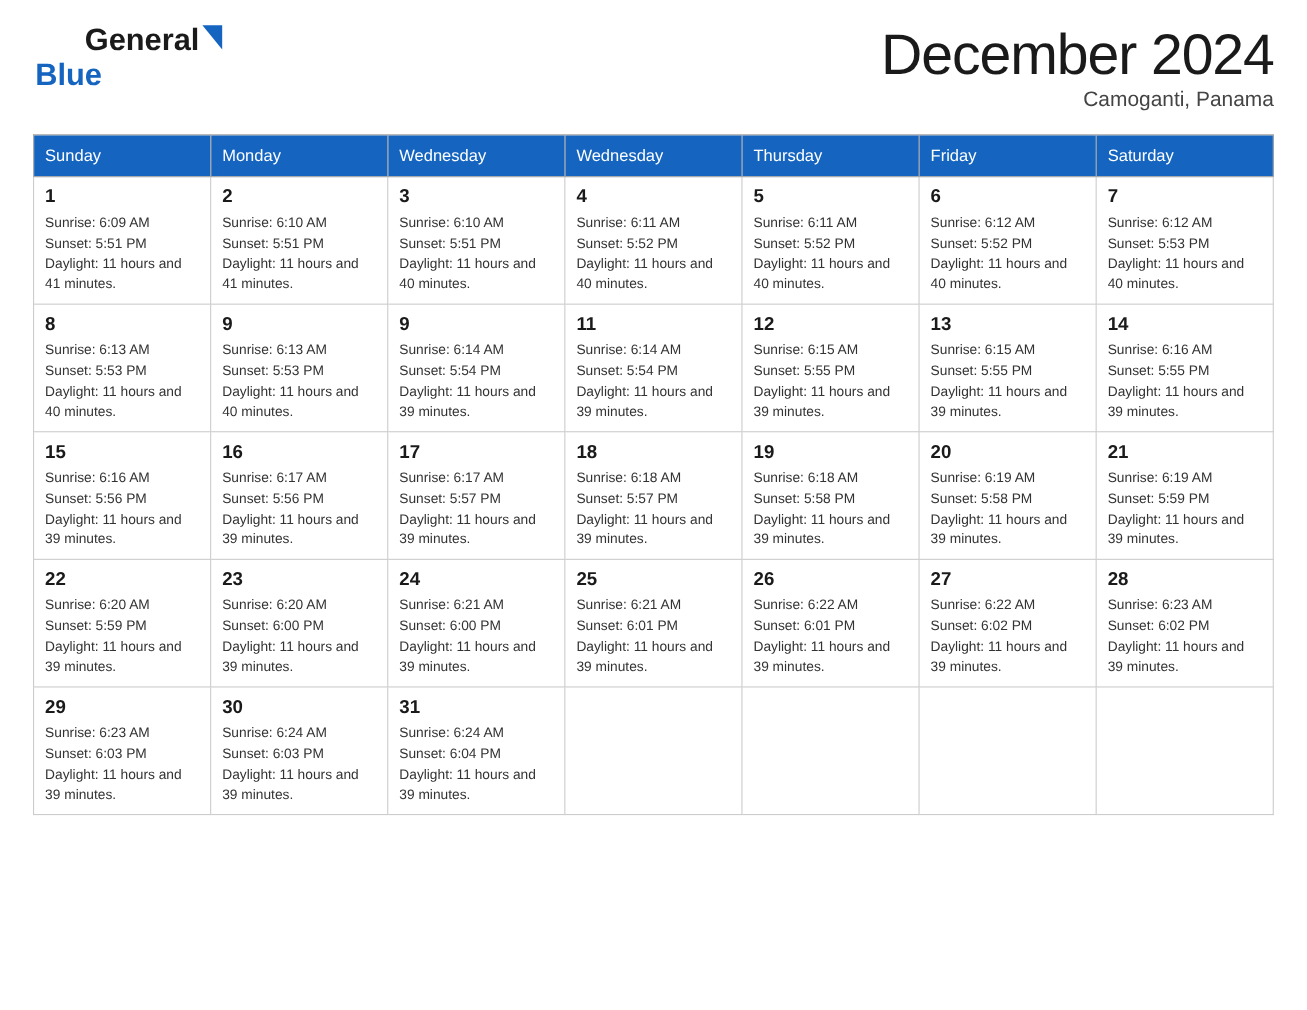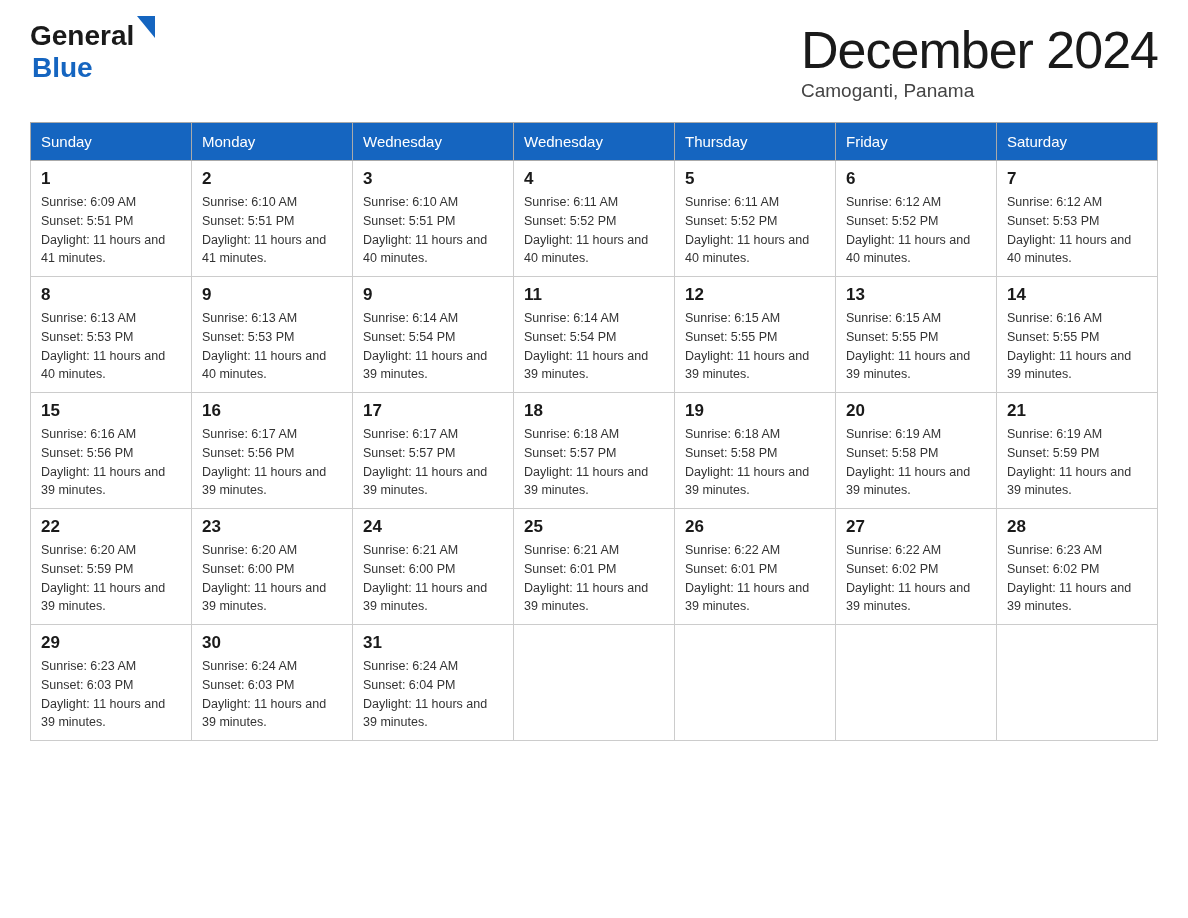--- a/index.html
+++ b/index.html
@@ -16,21 +16,22 @@
       align-items: flex-start;
       margin-bottom: 20px;
     }
     .logo {
       display: flex;
       flex-direction: column;
       align-items: flex-start;
     }
     .logo-top {
       display: flex;
-      align-items: flex-start;
+      align-items: center;
+      margin-left: 47px;
     }
     .logo-general {
       font-size: 28px;
       font-weight: bold;
       color: #1a1a1a;
       font-family: Arial, sans-serif;
     }
     .logo-triangle {
       width: 0;
       height: 0;
@@ -39,21 +40,21 @@
       margin-left: 3px;
       margin-top: -4px;
     }
     .logo-blue {
       font-size: 28px;
       font-weight: bold;
       color: #1565C0;
       margin-left: 2px;
     }
     .title-section {
-      text-align: left;
+      text-align: right;
     }
     .title-section h1 {
       font-size: 52px;
       font-weight: 300;
       color: #1a1a1a;
       letter-spacing: -1px;
     }
     .title-section h2 {
       font-size: 19px;
       font-weight: normal;

